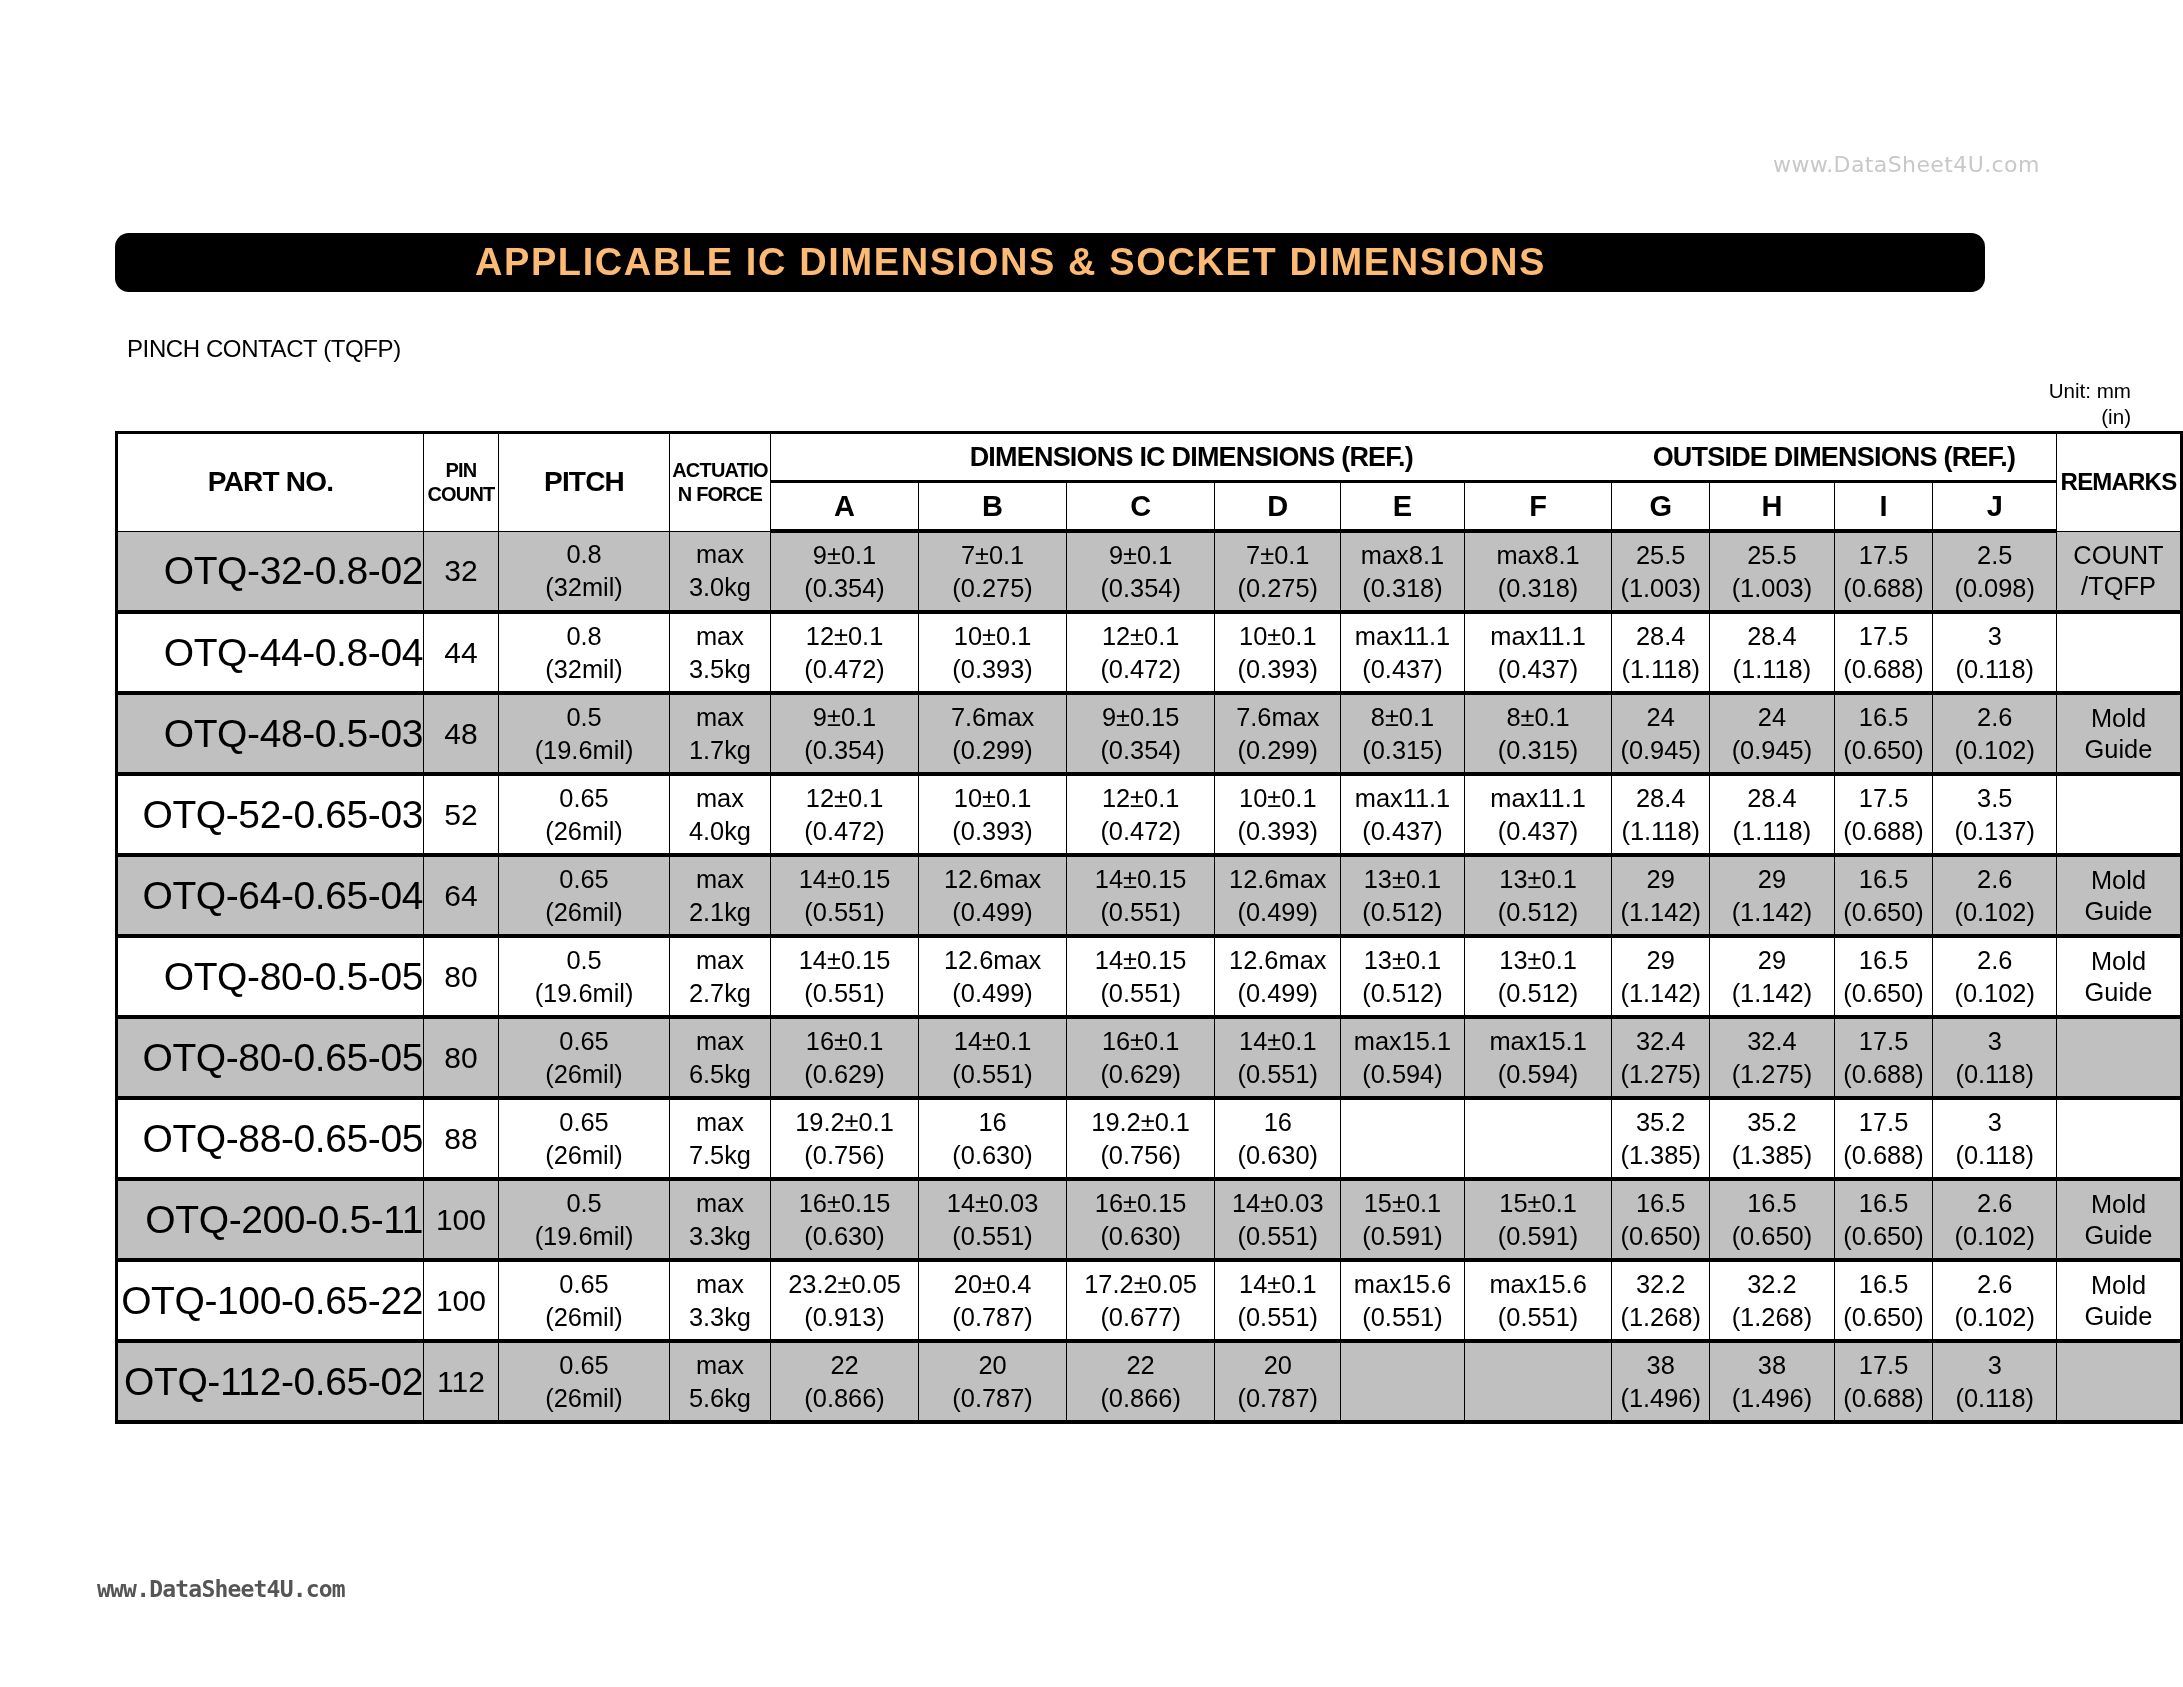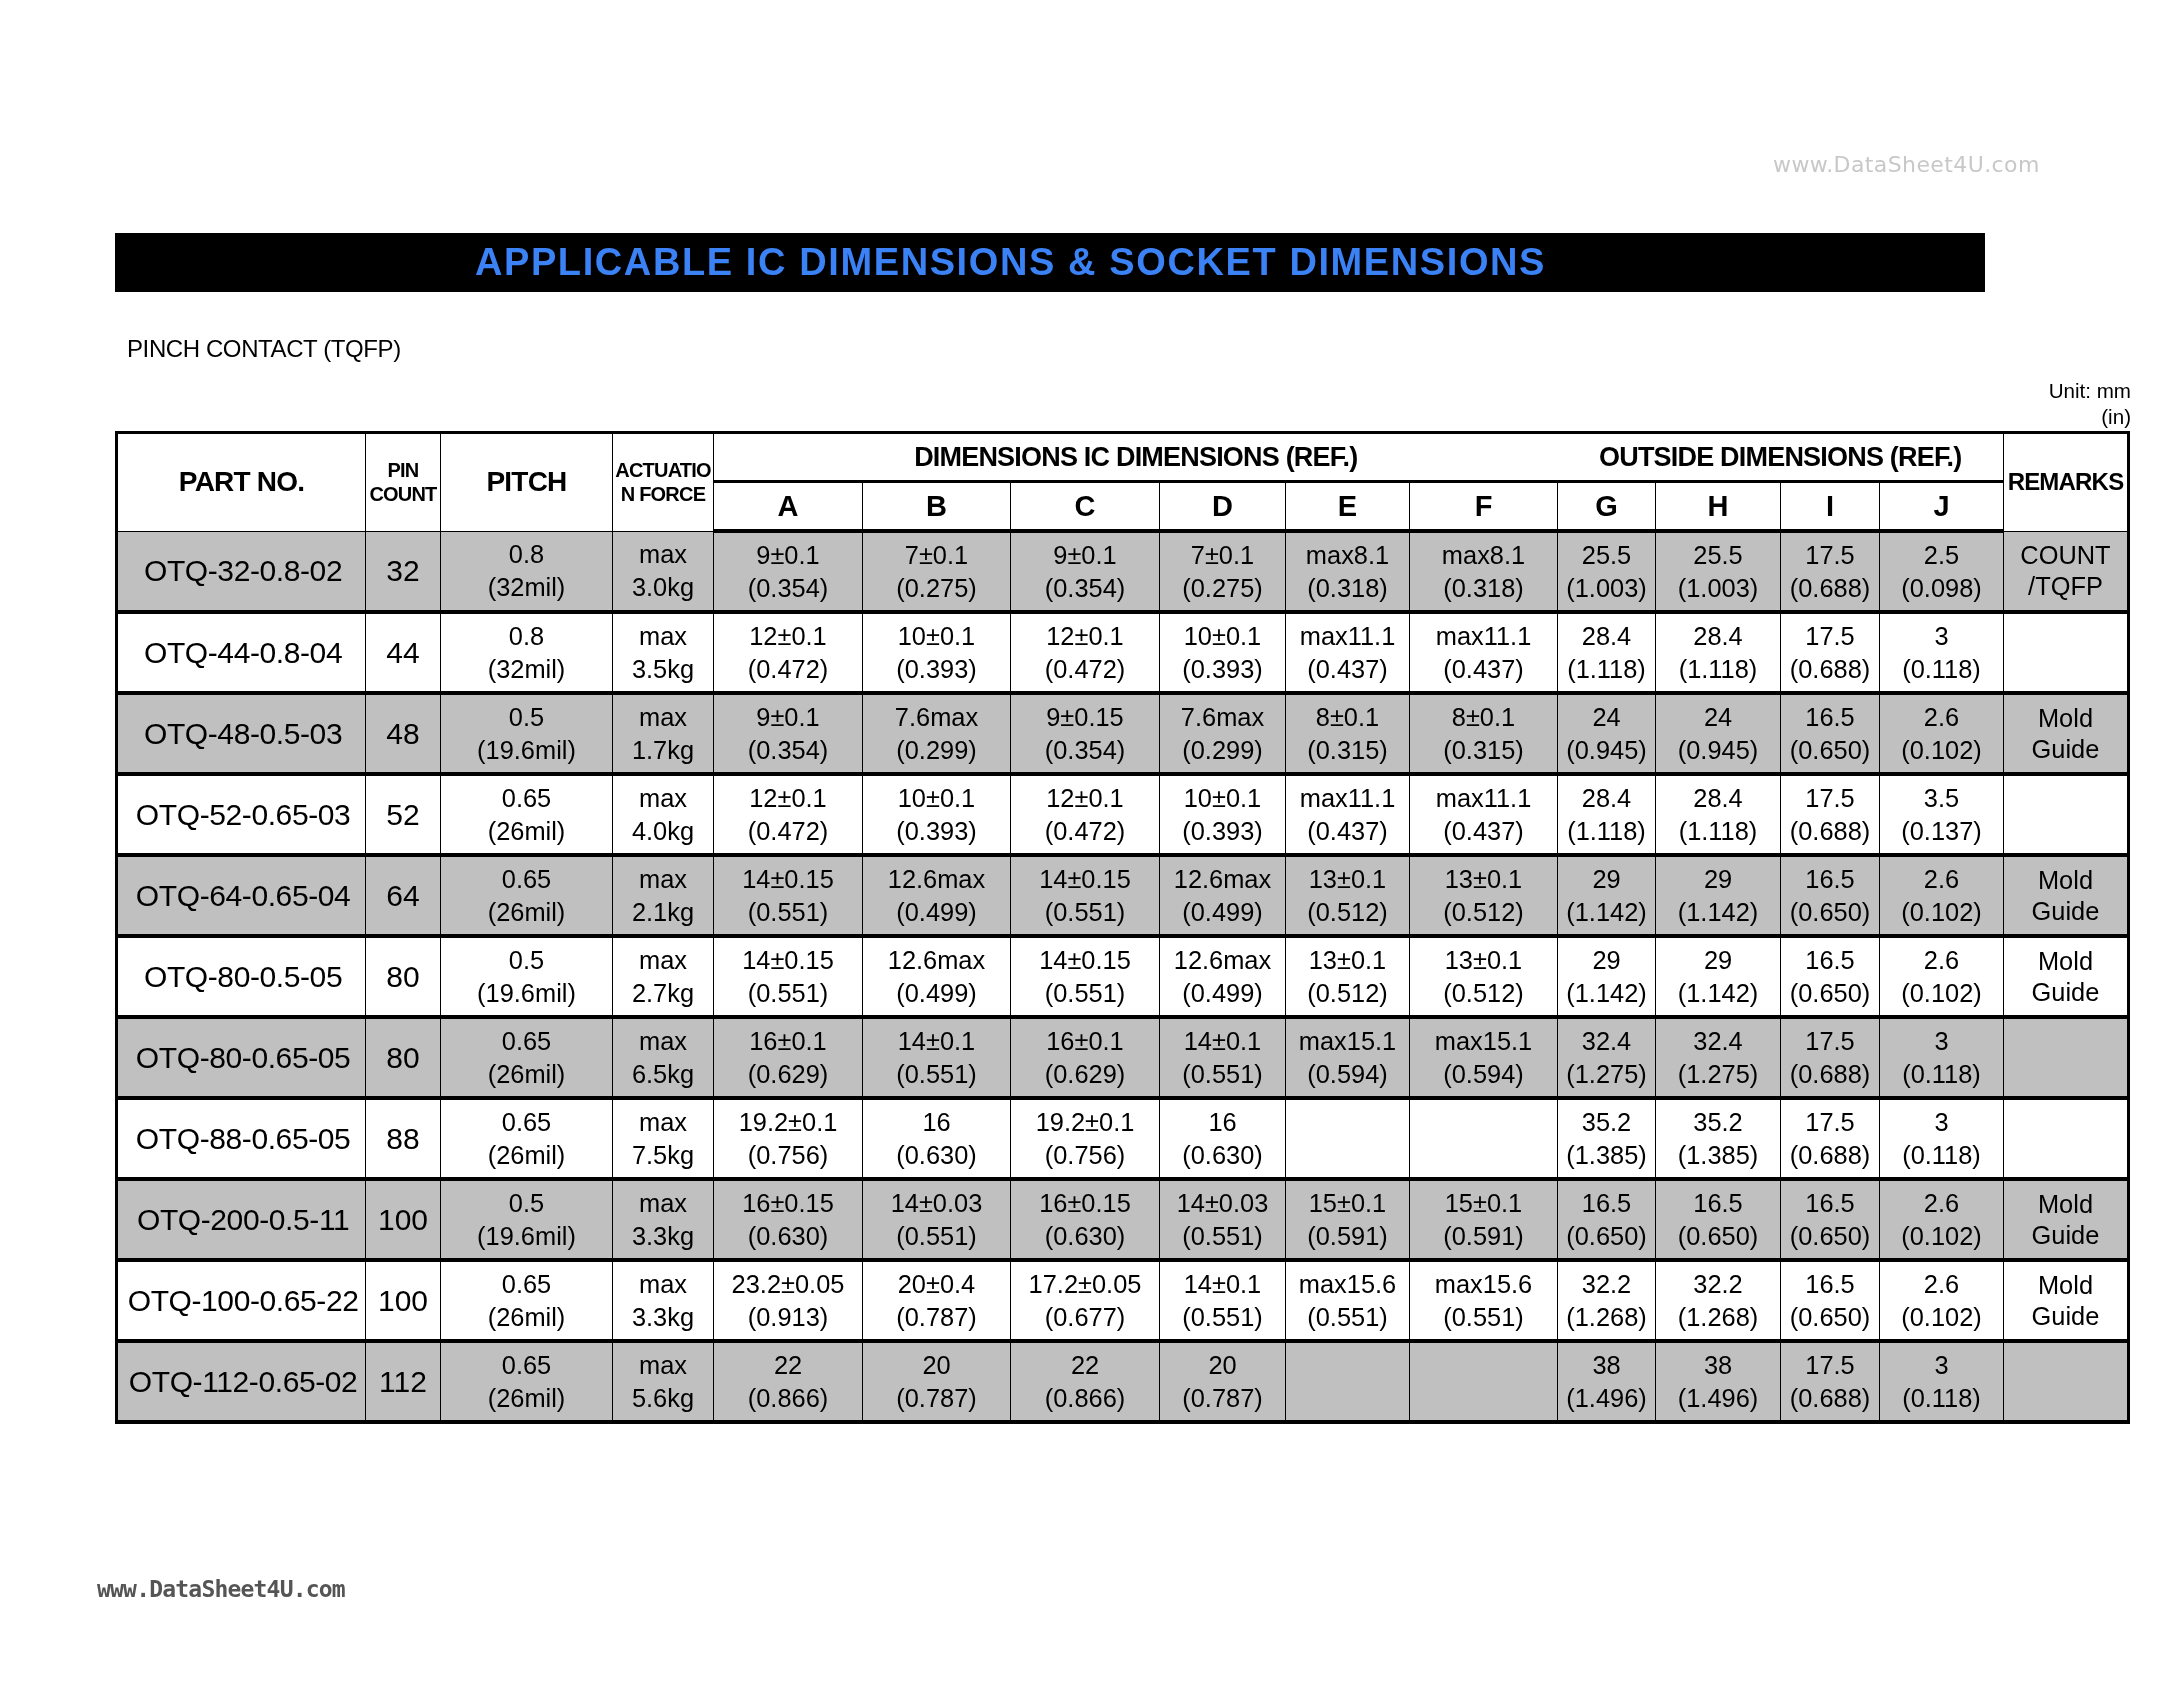--- a/index.html
+++ b/index.html
@@ -3,34 +3,34 @@
 <meta charset="utf-8">
 <style>
   html, body { margin: 0; padding: 0; background: #ffffff; }
   body { width: 2183px; height: 1687px; position: relative; overflow: hidden;
          font-family: "Liberation Sans", "DejaVu Sans", sans-serif; color: #000; }
   .wm-top { position: absolute; left: 1773px; top: 152px; font-size: 22px; color: #c8c8c8;
             font-family: "DejaVu Sans", sans-serif; letter-spacing: 0.4px; }
   .wm-bottom { position: absolute; left: 97px; top: 1576px; font-size: 23px; color: #555;
                font-weight: bold; font-family: "DejaVu Sans Mono", monospace; letter-spacing: -0.8px; }
   .banner { position: absolute; left: 115px; top: 233px; width: 1870px; height: 59px; background: #000;
-            color: #3b82f6; display: flex; align-items: center; justify-content: center; }
+            color: #fdba74; display: flex; align-items: center; justify-content: center; border-radius: 14px; }
   .banner span { font-weight: bold; font-size: 38px; letter-spacing: 1.6px; margin-left: -79px; }
   .subtitle { position: absolute; left: 127px; top: 335px; font-weight: normal; font-size: 24px; letter-spacing: -0.4px; }
   .unit { position: absolute; right: 52px; top: 378px; text-align: right; font-size: 20.6px; line-height: 26px; }
   table { position: absolute; left: 115px; top: 431px; border-collapse: collapse; table-layout: fixed; }
   td, th { border: 1.6px solid #000; text-align: center; vertical-align: middle; padding: 0; overflow: hidden; }
   th { font-weight: bold; }
   .hdr-main { font-size: 28px; letter-spacing: -0.8px; margin-top: 35px; }
   .hdr-small { font-size: 20px; line-height: 24px; letter-spacing: -0.8px; }
   .hdr-group { font-size: 27px; height: 46px; border-bottom: 3.2px solid #000; letter-spacing: -0.8px; }
   .hdr-letter { font-size: 29px; height: 46px; }
   tr.head2 th { border-bottom: 4px solid #000; }
   td { font-size: 25.4px; line-height: 33px; height: 77px; }
-  td.part { text-align: center; font-size: 30px; padding-left: 3.2px; white-space: nowrap; letter-spacing: -0.4px; }
+  td.part { text-align: right; font-size: 39px; padding-left: 3.2px; white-space: nowrap; letter-spacing: -0.4px; }
   td.pins { font-size: 30px; }
   tr.body-row td { border-bottom: 4px solid #000; }
   tr.shaded td { background: #c0c0c0; }
   td.remarks { border-top: none; border-bottom: none; }
   tr.last td { border-bottom: 4px solid #000; }
 </style>
 </head>
 <body>
 
 <div class="wm-top">www.DataSheet4U.com</div>

